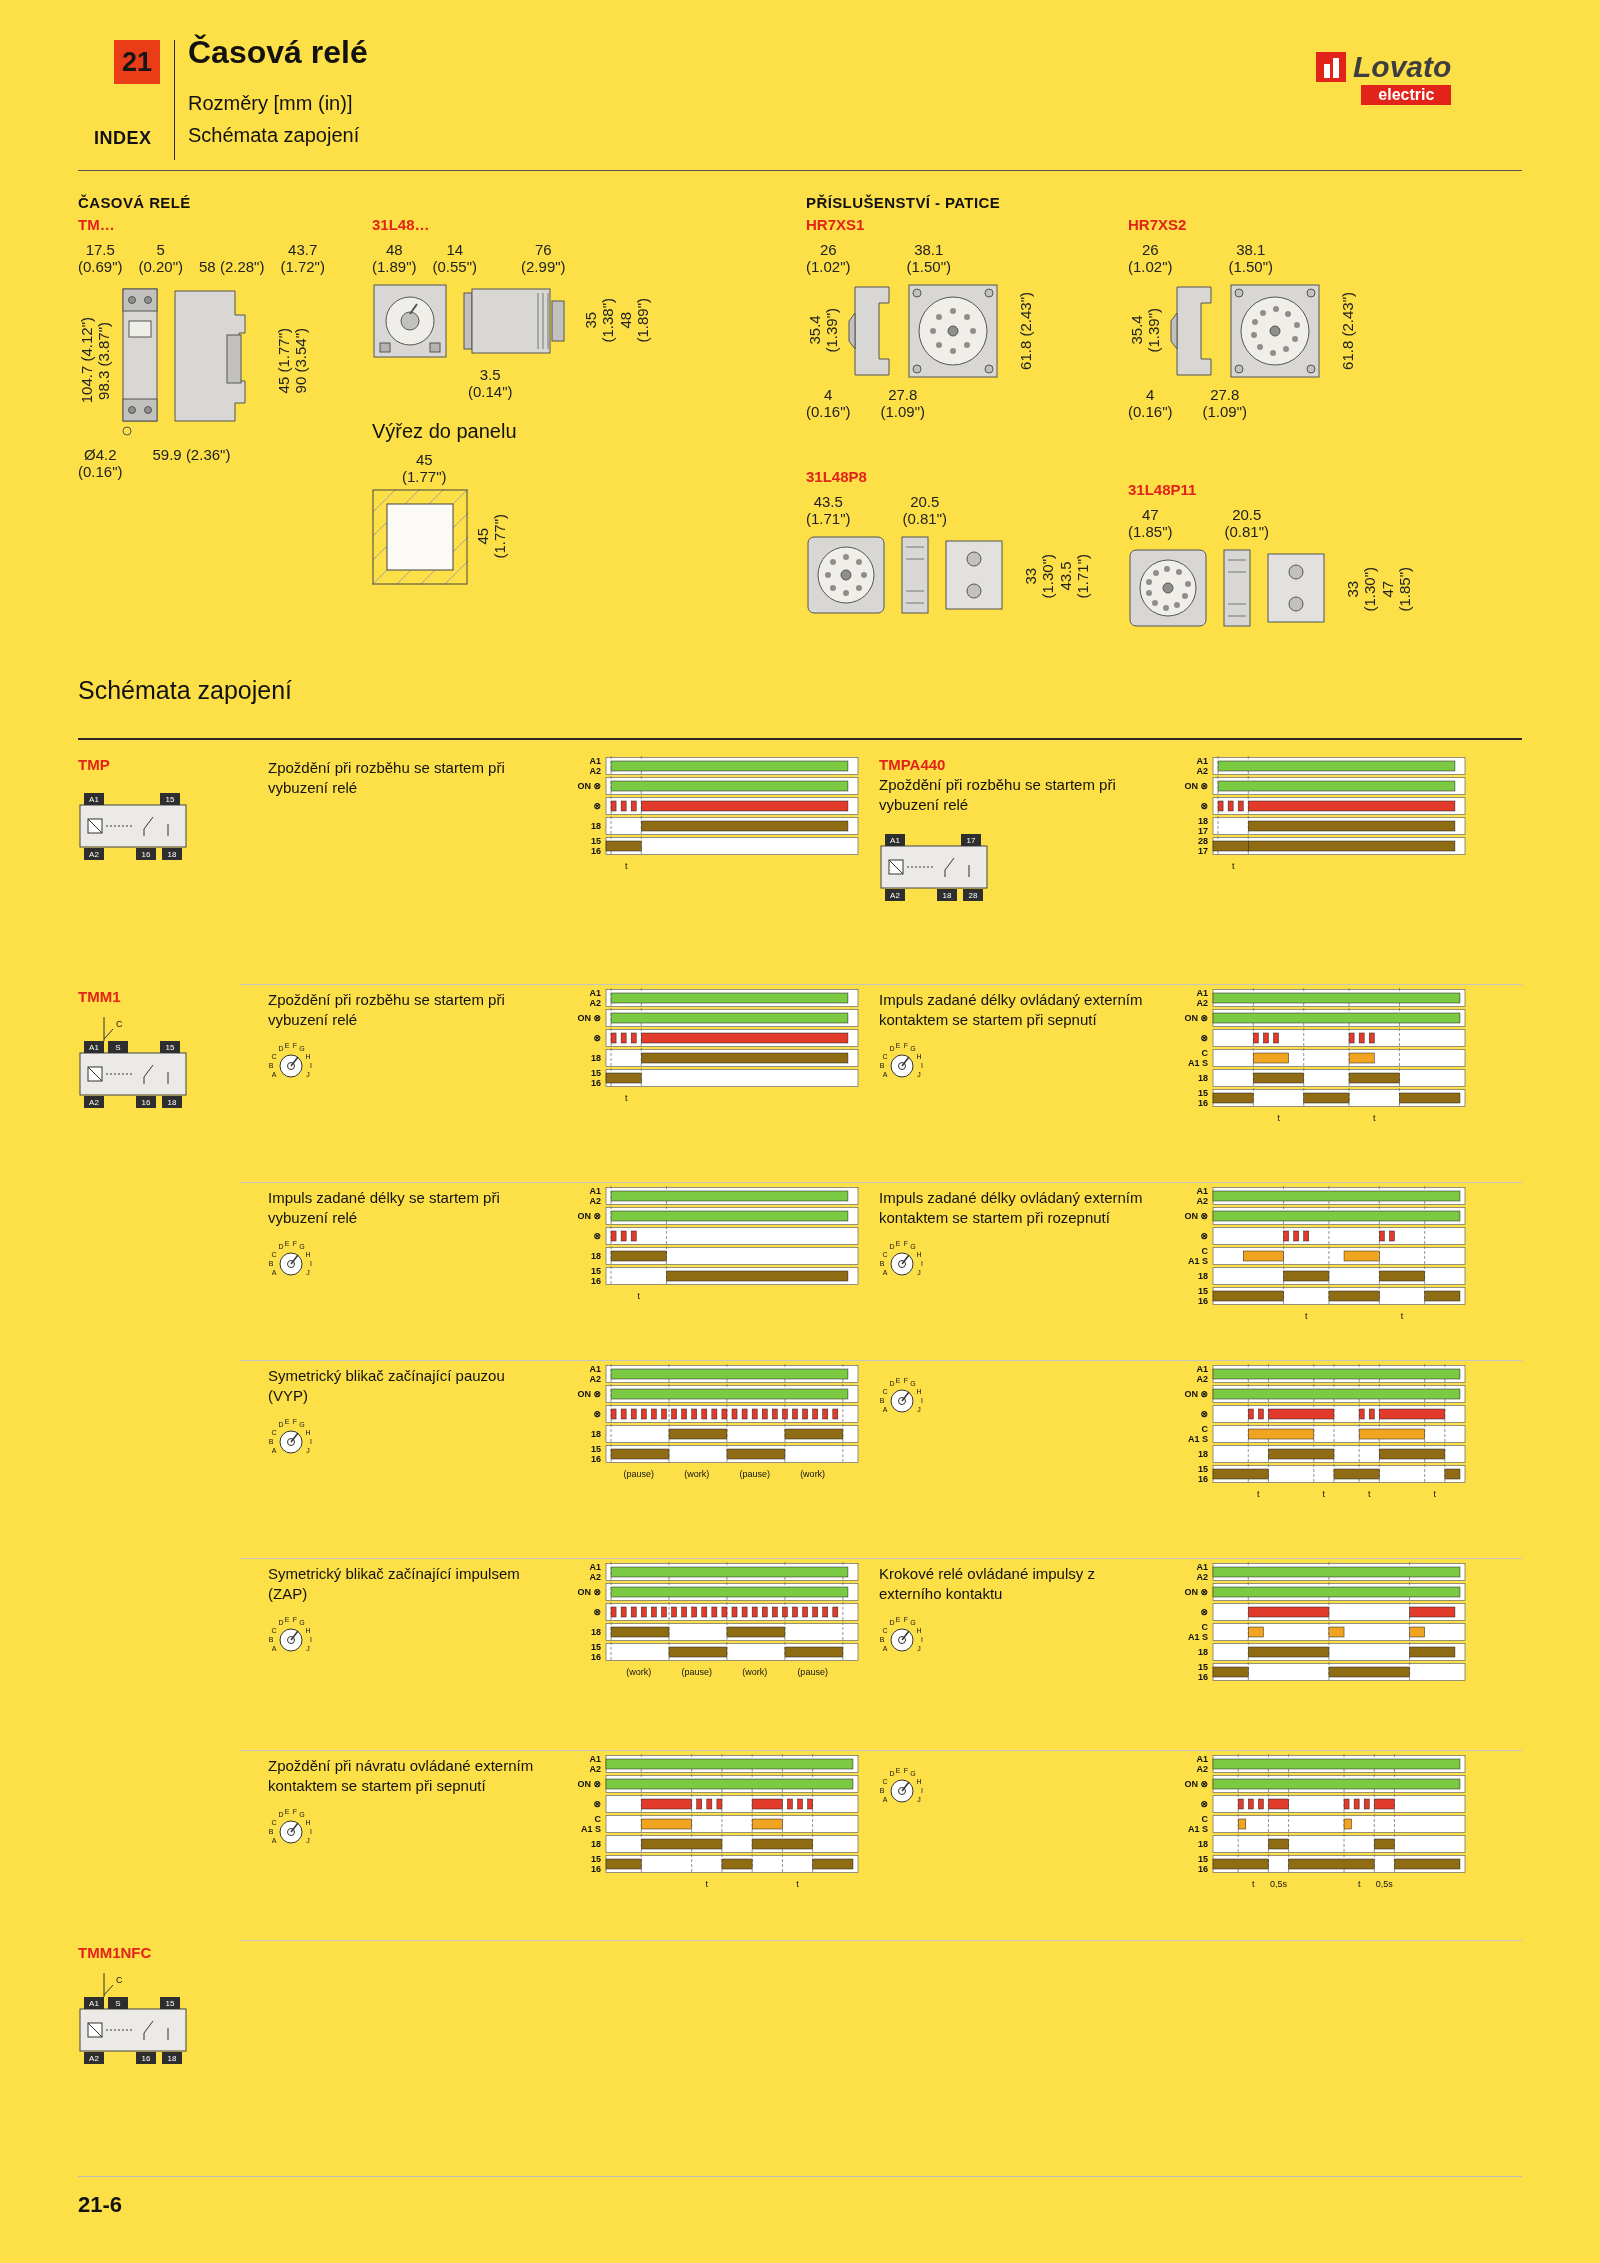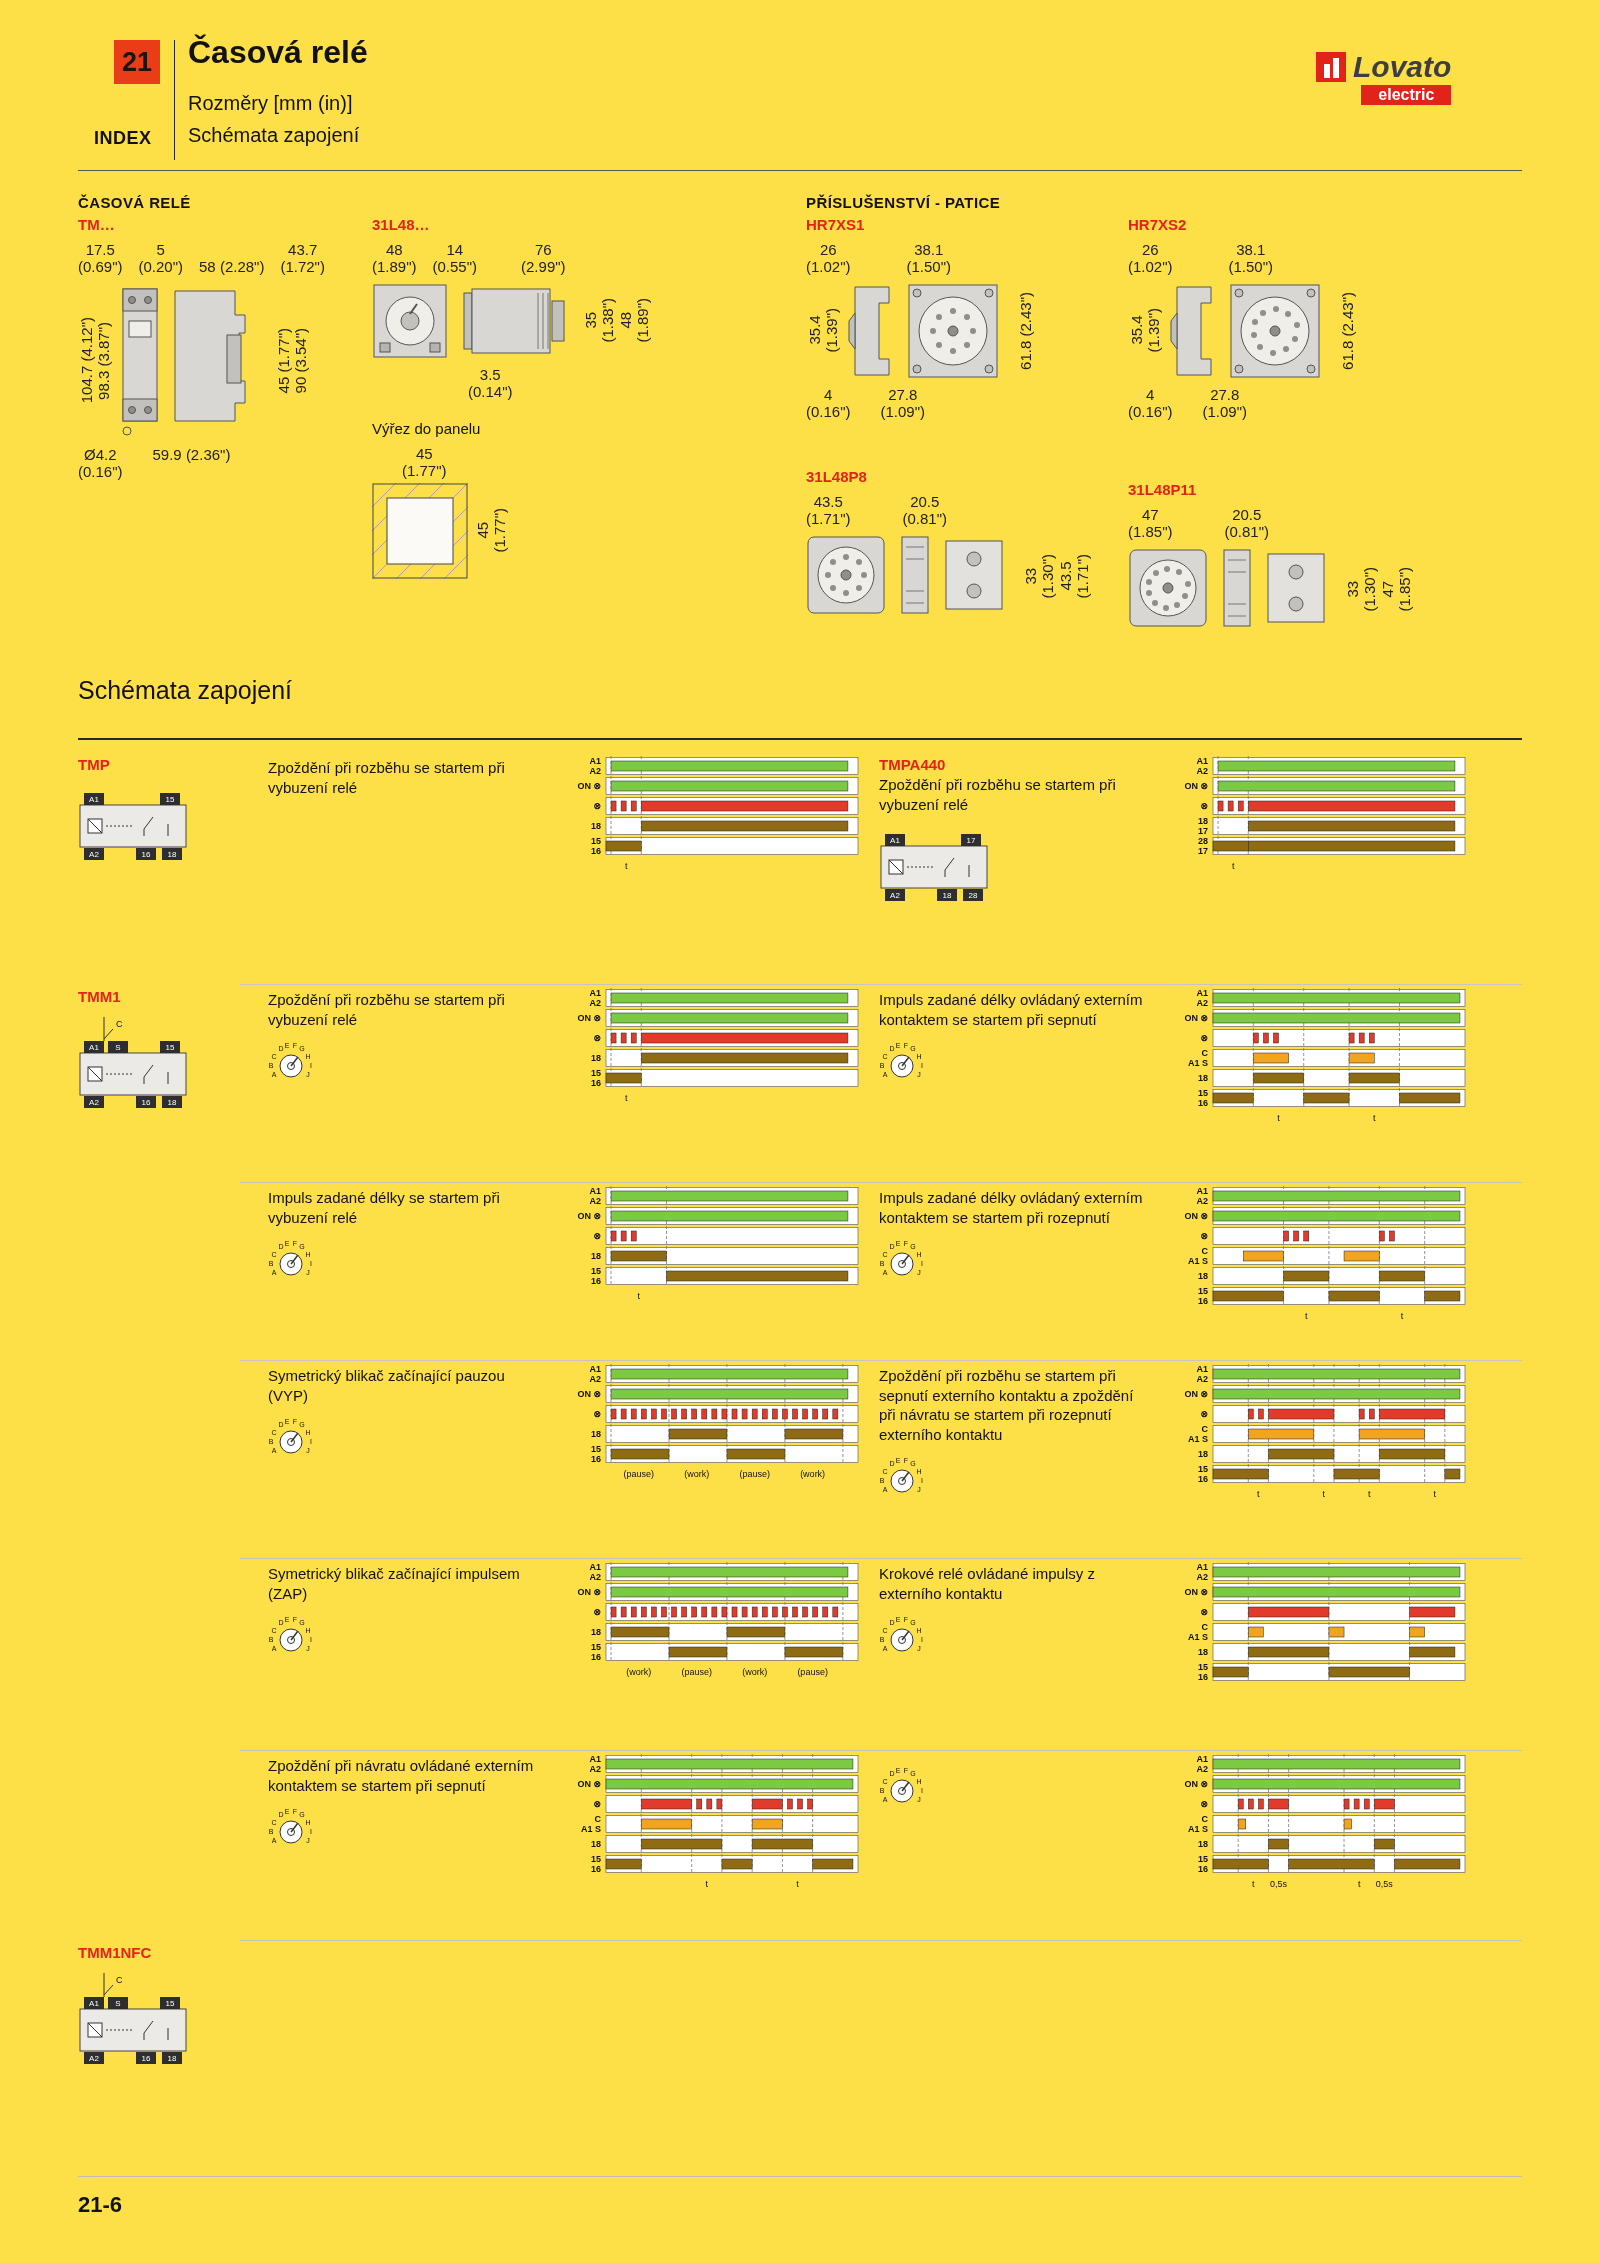--- a/index.html
+++ b/index.html
@@ -24,21 +24,21 @@
   
   .dim-heading{font-size:15px;font-weight:bold;letter-spacing:.4px}
   .dim-model{font-size:15px;font-weight:bold;color:#e2231a}
   .dim-block{position:absolute}
   .dim{font-size:15px;line-height:1.15;white-space:pre-line;text-align:center;color:#222}
   .dim-top{display:flex;gap:16px;align-items:flex-end;margin:8px 0 3px}
   .dim-mid{display:flex;align-items:center;gap:6px}
   .dim-vcol{display:flex;align-items:center}
   .vdim{writing-mode:vertical-rl;transform:rotate(180deg)}
   .dim-bottom{display:flex;gap:30px;margin-top:3px}
-  .cutout-title{font-size:15px;margin-top:20px}
+  .cutout-title{font-size:20px;margin-top:20px}
   
   .schem-title{left:78px;top:676px;font-size:25px}
   .schem-rule{left:78px;top:738px;width:1444px;height:2px;background:#2a2a2a}
   .sep{position:absolute;left:240px;width:1282px;height:1px;background:#c6c5c1}
   .srow{position:absolute;left:78px;width:1444px;display:flex;align-items:flex-start}
   .col-model{flex:0 0 190px}
   .col-desc{flex:0 0 292px;padding-right:18px}
   .col-diag{flex:0 0 300px}
   .col-rgap{flex:0 0 17px}
   .col-rtext{flex:0 0 288px;padding-right:14px}
@@ -773,21 +773,20 @@
             <text x="41" y="88.2" font-size="9" font-weight="bold" text-anchor="end" fill="#111">15</text>
             <text x="41" y="97.8" font-size="9" font-weight="bold" text-anchor="end" fill="#111">16</text>
             <text x="78.75999999999999" y="113" font-size="9" text-anchor="middle" fill="#111">(pause)</text>
             <text x="136.72" y="113" font-size="9" text-anchor="middle" fill="#111">(work)</text>
             <text x="194.67999999999998" y="113" font-size="9" text-anchor="middle" fill="#111">(pause)</text>
             <text x="252.64" y="113" font-size="9" text-anchor="middle" fill="#111">(work)</text>
           </svg></div>
       </div>
     <div class="col-rgap"></div>
     <div class="col-rtext">
-      <div class="desc">Zpoždění při rozběhu se startem při sepnutí externího kontaktu a zpoždění při návratu se startem při rozepnutí externího kontaktu</div>
       <div class="dial"><svg width="46" height="44" xmlns="http://www.w3.org/2000/svg" font-family="Liberation Sans, sans-serif">
             <circle cx="23" cy="25" r="11" fill="#fff" stroke="#333"></circle>
             <circle cx="23" cy="25" r="3.5" fill="none" stroke="#333"></circle>
             <line x1="23" y1="25" x2="30" y2="16" stroke="#333" stroke-width="1.5"></line>
             <text x="6" y="18" font-size="7" fill="#111" text-anchor="middle">C</text>
             <text x="13" y="10" font-size="7" fill="#111" text-anchor="middle">D</text>
             <text x="19" y="7" font-size="7" fill="#111" text-anchor="middle">E</text>
             <text x="27" y="7" font-size="7" fill="#111" text-anchor="middle">F</text>
             <text x="34" y="10" font-size="7" fill="#111" text-anchor="middle">G</text>
             <text x="40" y="18" font-size="7" fill="#111" text-anchor="middle">H</text>

